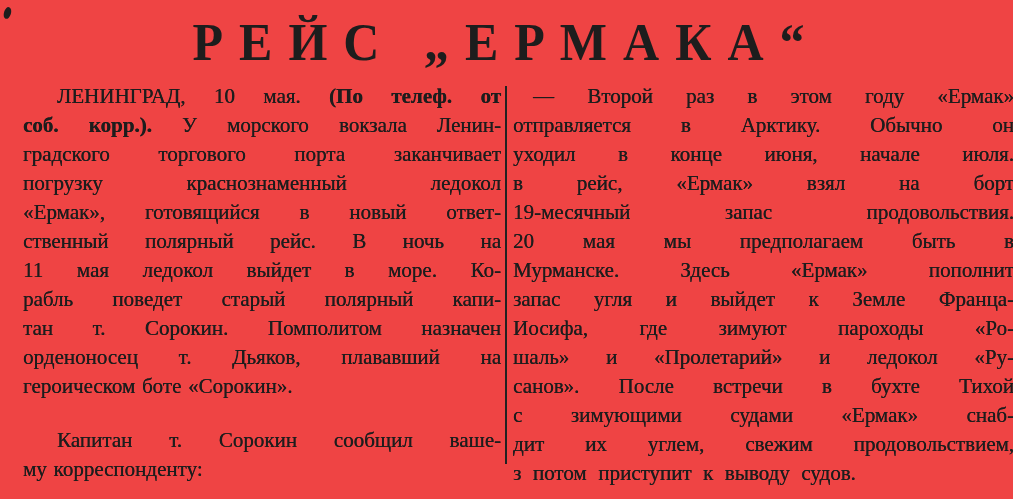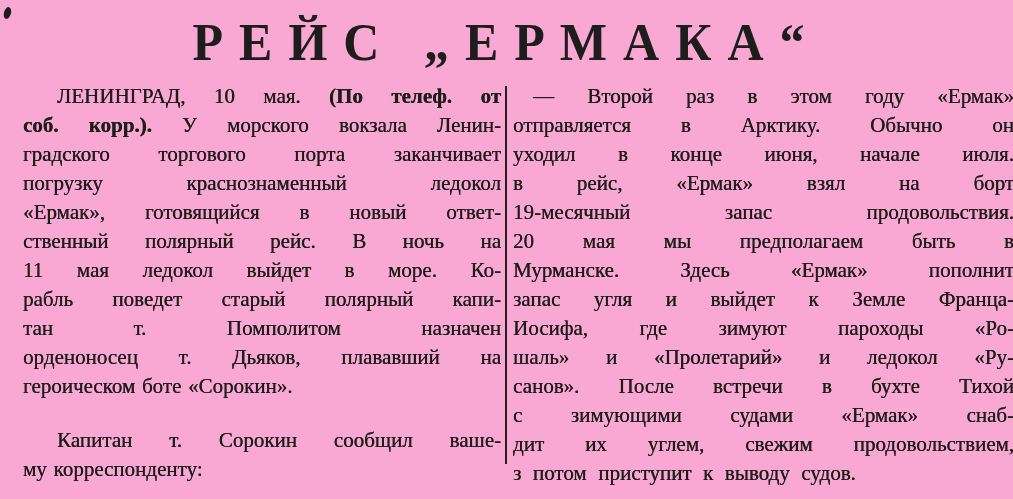--- a/index.html
+++ b/index.html
@@ -2,21 +2,21 @@
 <html><head>
 <meta charset="utf-8">
 <style>
   html, body {
     margin: 0; padding: 0;
     background: #ffffff;
   }
   .page {
     position: relative;
     width: 1013px; height: 499px;
-    background: #f9a8d4;
+    background: #ef4444;
     color: #1d1d1d;
     font-family: "Liberation Serif", serif;
     overflow: hidden;
   }
   .scan-artifact {
     position: absolute; left: 4px; top: 7px;
     width: 7px; height: 12px;
     background: #1d1d1d;
     border-radius: 45% 55% 50% 50%;
     transform: rotate(18deg);
@@ -83,21 +83,21 @@
     <div class="col col-left">
         <div class="paragraph">
           <div class="line indent"><span class="word">ЛЕНИНГРАД,</span><span class="word">10</span><span class="word">мая.</span><span class="word b">(По</span><span class="word b">телеф.</span><span class="word b">от</span></div>
           <div class="line"><span class="word b">соб.</span><span class="word b">корр.).</span><span class="word">У</span><span class="word">морского</span><span class="word">вокзала</span><span class="word">Ленин-</span></div>
           <div class="line"><span class="word">градского</span><span class="word">торгового</span><span class="word">порта</span><span class="word">заканчивает</span></div>
           <div class="line"><span class="word">погрузку</span><span class="word">краснознаменный</span><span class="word">ледокол</span></div>
           <div class="line"><span class="word">«Ермак»,</span><span class="word">готовящийся</span><span class="word">в</span><span class="word">новый</span><span class="word">ответ-</span></div>
           <div class="line"><span class="word">ственный</span><span class="word">полярный</span><span class="word">рейс.</span><span class="word">В</span><span class="word">ночь</span><span class="word">на</span></div>
           <div class="line"><span class="word">11</span><span class="word">мая</span><span class="word">ледокол</span><span class="word">выйдет</span><span class="word">в</span><span class="word">море.</span><span class="word">Ко-</span></div>
           <div class="line"><span class="word">рабль</span><span class="word">поведет</span><span class="word">старый</span><span class="word">полярный</span><span class="word">капи-</span></div>
-          <div class="line"><span class="word">тан</span><span class="word">т.</span><span class="word">Помполитом</span><span class="word">назначен</span></div>
+          <div class="line"><span class="word">тан</span><span class="word">т.</span><span class="word">Сорокин.</span><span class="word">Помполитом</span><span class="word">назначен</span></div>
           <div class="line"><span class="word">орденоносец</span><span class="word">т.</span><span class="word">Дьяков,</span><span class="word">плававший</span><span class="word">на</span></div>
           <div class="line nojust"><span class="word">героическом</span><span class="word">боте</span><span class="word">«Сорокин».</span></div>
         </div>
         <div class="paragraph">
           <div class="line indent"><span class="word">Капитан</span><span class="word">т.</span><span class="word">Сорокин</span><span class="word">сообщил</span><span class="word">ваше-</span></div>
           <div class="line nojust"><span class="word">му</span><span class="word">корреспонденту:</span></div>
         </div>
       </div>
     <div class="column-rule"></div>
     <div class="col col-right">

